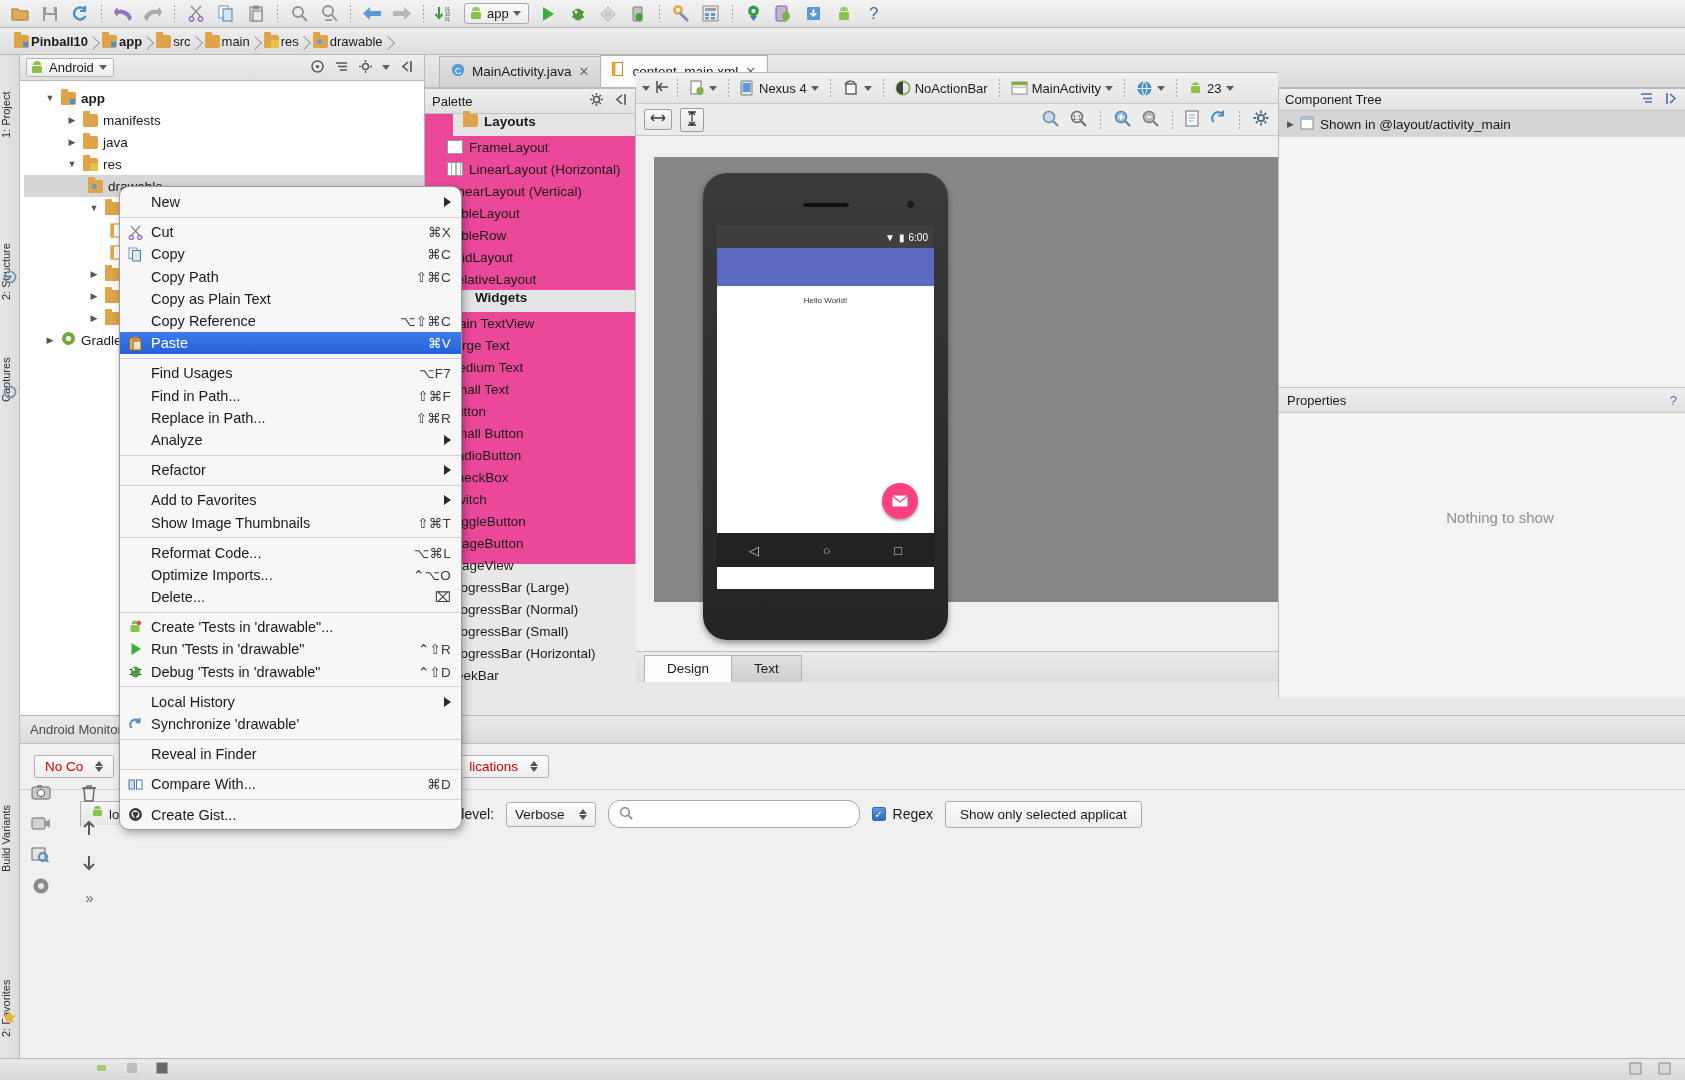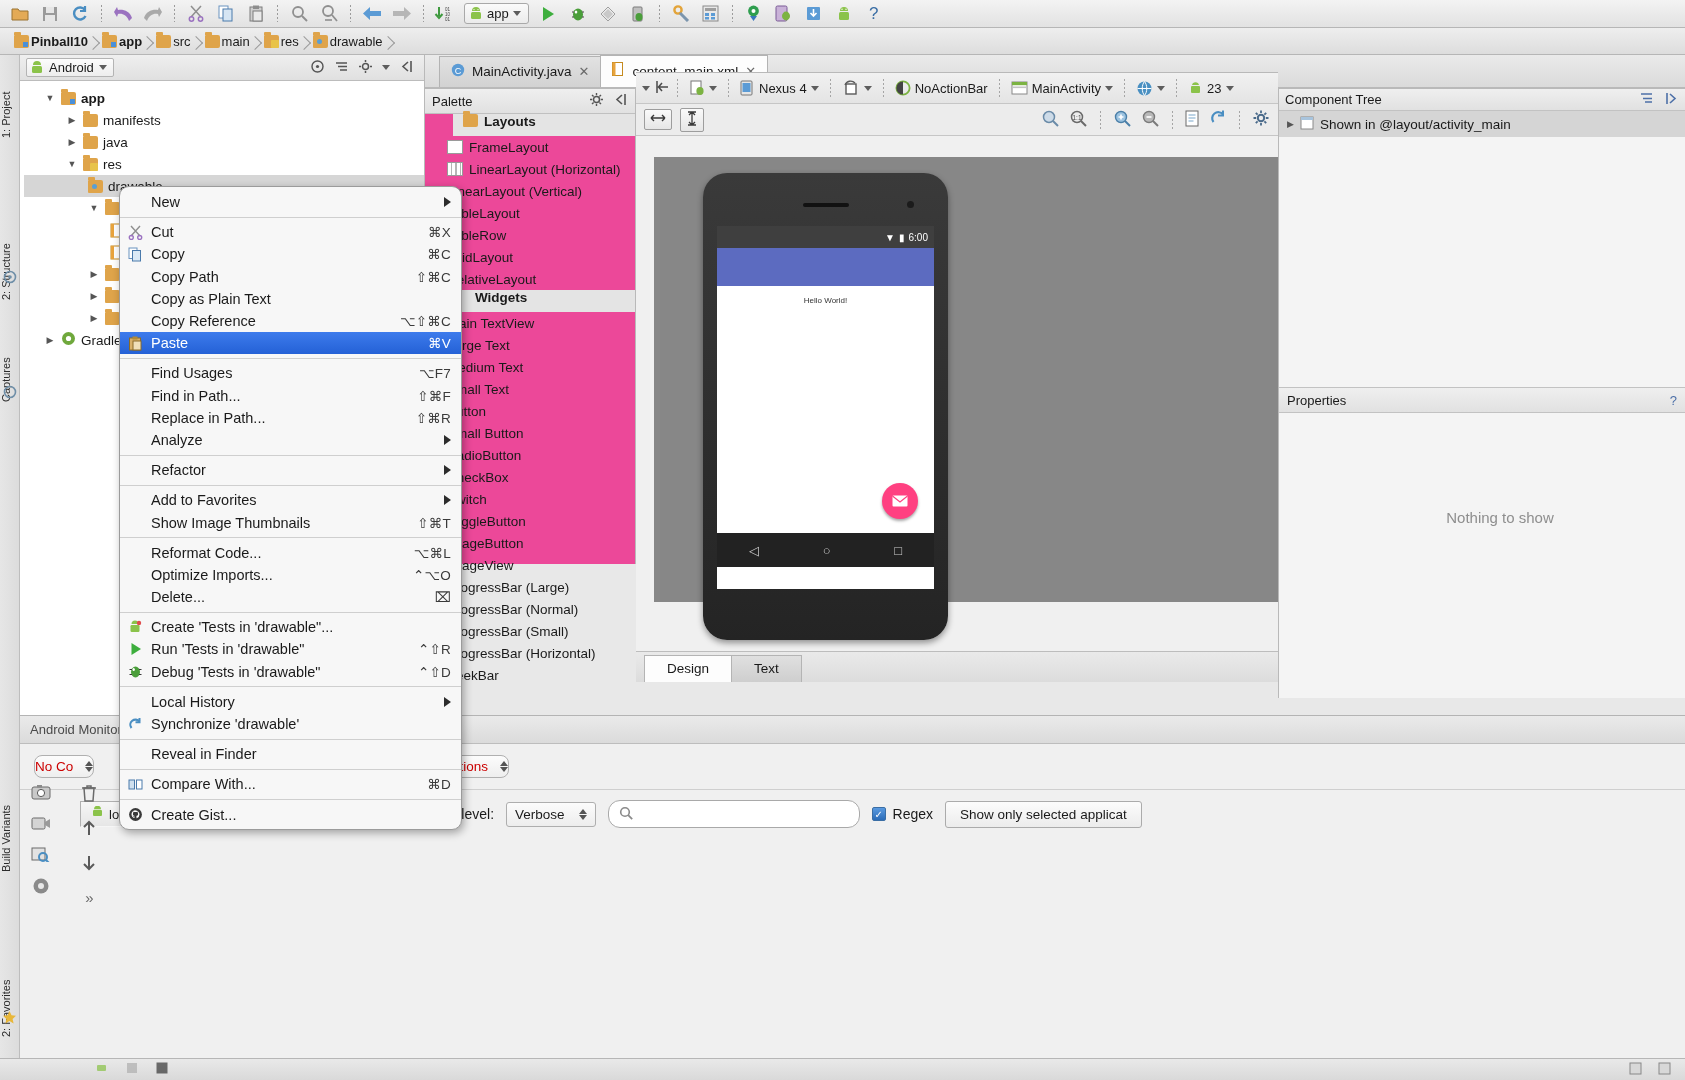--- a/index.html
+++ b/index.html
@@ -122,21 +122,21 @@
   .r-hd { height:22px; background:linear-gradient(#efefef,#e1e1e1); border-bottom:1px solid #c2c2c2; display:flex; align-items:center; padding:0 6px; font-size:13px;}
   .r-hd .sp { margin-left:auto; display:flex; gap:10px; color:#4d70a8; }
   .ct-row { display:flex; align-items:center; gap:6px; height:26px; padding-left:8px; background:#d5d5d5; font-size:13.5px; }
   .props-hd { height:26px; background:linear-gradient(#efefef,#e1e1e1); border-top:1px solid #c2c2c2; border-bottom:1px solid #c2c2c2; display:flex; align-items:center; padding:0 8px; font-size:13px;}
   .nothing { text-align:center; color:#8e8e8e; font-size:15px; margin-top:96px;padding-left:36px; }
 
   
   .monitor { position:absolute; left:20px; top:715px; width:1665px; height:365px; background:#f0f0f0; border-top:1px solid #b4b4b4; }
   .mon-tabbar { height:28px; background:linear-gradient(#eaeaea,#dbdbdb); border-bottom:1px solid #bdbdbd; display:flex; align-items:center; padding-left:10px; font-size:13px;}
   .mon-ctl { height:46px; display:flex; align-items:center; padding:0 14px; gap:14px; border-bottom:1px solid #cfcfcf; }
-  .nocon { border:1px solid #b0b0b0; background:linear-gradient(#fcfcfc,#eeeeee); padding:3px 0; border-radius:8px; color:#cc0000; font-size:13.5px; display:flex; align-items:center; gap:8px;}
+  .nocon { border:1px solid #b0b0b0; background:linear-gradient(#fcfcfc,#eeeeee); padding:3px 10px; border-radius:2px; color:#cc0000; font-size:13.5px; display:flex; align-items:center; gap:8px;}
   .stepper { display:flex; flex-direction:column; gap:1px; margin-left:4px; }
   .stepper i { width:0;height:0;border-left:4px solid transparent;border-right:4px solid transparent; }
   .stepper i.u { border-bottom:5px solid #555; }
   .stepper i.d { border-top:5px solid #555; }
   .mon-row2 { height:48px; display:flex; align-items:center; padding:0 14px; gap:12px; }
   .sel-box { display:flex; align-items:center; gap:10px; border:1px solid #aeaeae; background:linear-gradient(#fcfcfc,#ededed); border-radius:3px; padding:4px 8px; font-size:13.5px;}
   .srch { display:flex; align-items:center; gap:6px; border:1px solid #a9a9a9; background:#fff; border-radius:12px; padding:4px 10px; width:252px; height:28px;}
   .cb { width:14px;height:14px;border:1px solid #3a6ea5; background:linear-gradient(#5a9ae0,#2b6cb8); border-radius:2px; display:flex;align-items:center;justify-content:center;color:#fff;font-size:10px;}
   .pill { border:1px solid #ababab; background:linear-gradient(#fcfcfc,#ececec); border-radius:3px; padding:5px 14px; font-size:13.5px; }
   .logcat-tab { display:flex; align-items:center; gap:5px; border:1px solid #b0b0b0; border-bottom-color:transparent; background:linear-gradient(#f6f6f6,#e6e6e6); padding:4px 10px; font-size:13px; }

